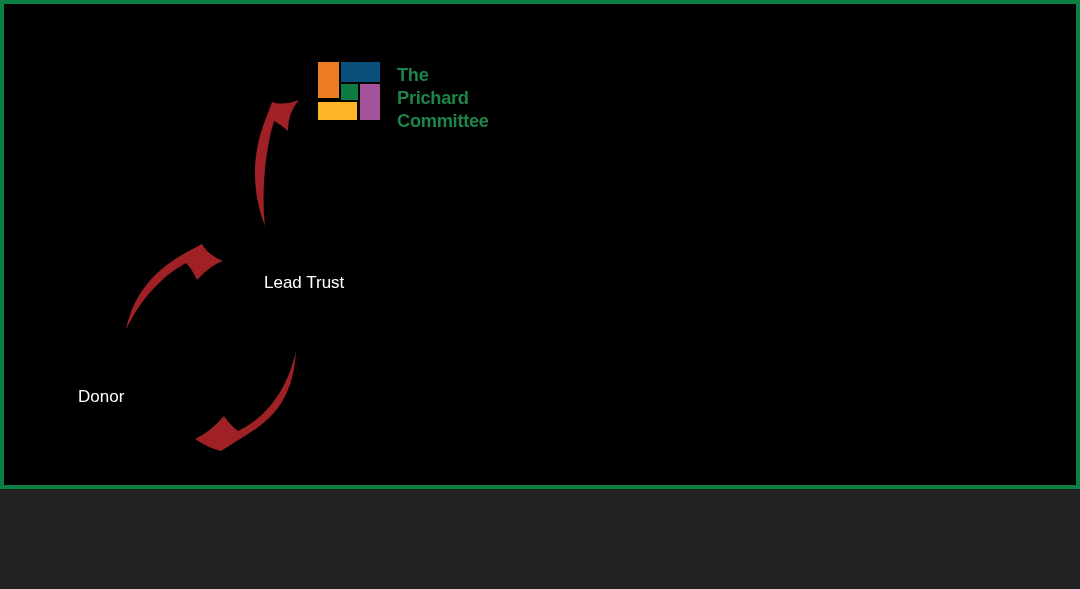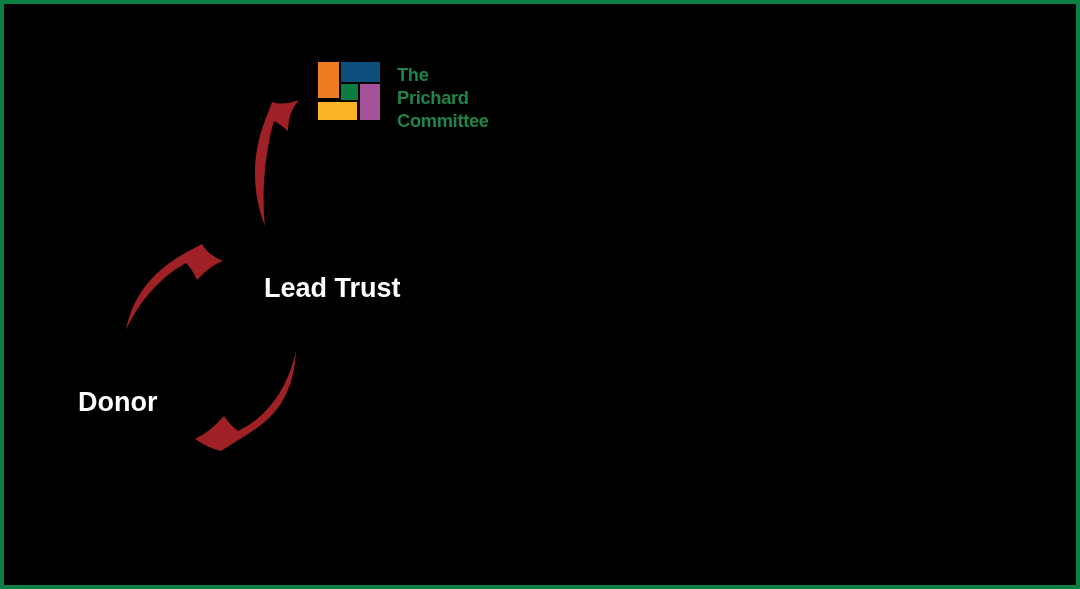--- a/index.html
+++ b/index.html
@@ -3,21 +3,21 @@
 <meta charset="utf-8">
 <style>
   html, body {
     margin: 0;
     padding: 0;
     background: #222;
   }
   .canvas {
     position: relative;
     width: 1080px;
-    height: 589px;
+    height: 489px;
     box-sizing: border-box;
     border: 4px solid #0c8042; 
     overflow: hidden;
     font-family: "Liberation Sans", sans-serif;
   }
   .arrows-layer {
     position: absolute;
     left: 0;
     top: 0;
     width: 1072px;
@@ -39,22 +39,22 @@
     margin-top: 1px;
     font-weight: bold;
     font-size: 19px;
     line-height: 23px;
     letter-spacing: -0.3px;
     transform: scaleX(0.96);
     transform-origin: left top;
   }
   .node-label {
     position: absolute;
-    font-weight: bold;
-    font-size: 27px;
+    font-weight: normal;
+    font-size: 17px;
     line-height: 1.15;
     white-space: nowrap;
   }
   .label-lead-trust {
     left: 260px;
     top: 269px;
   }
   .label-donor {
     left: 74px;
     top: 383px;

